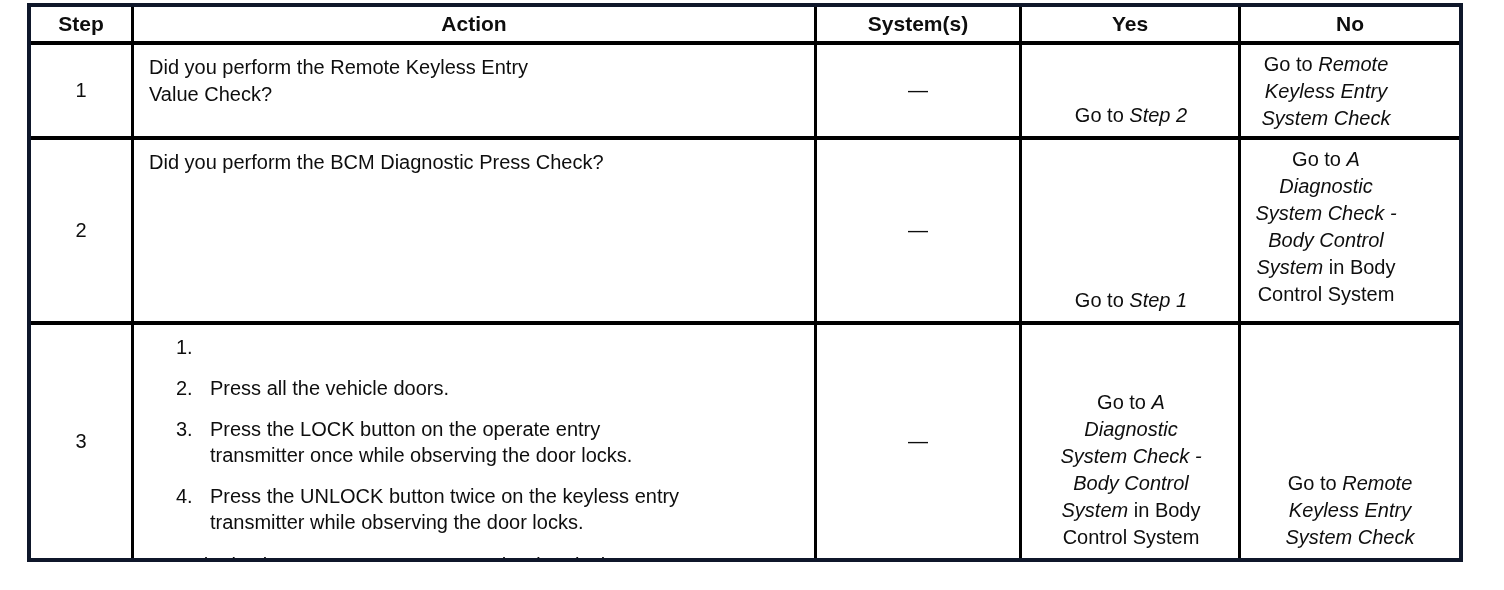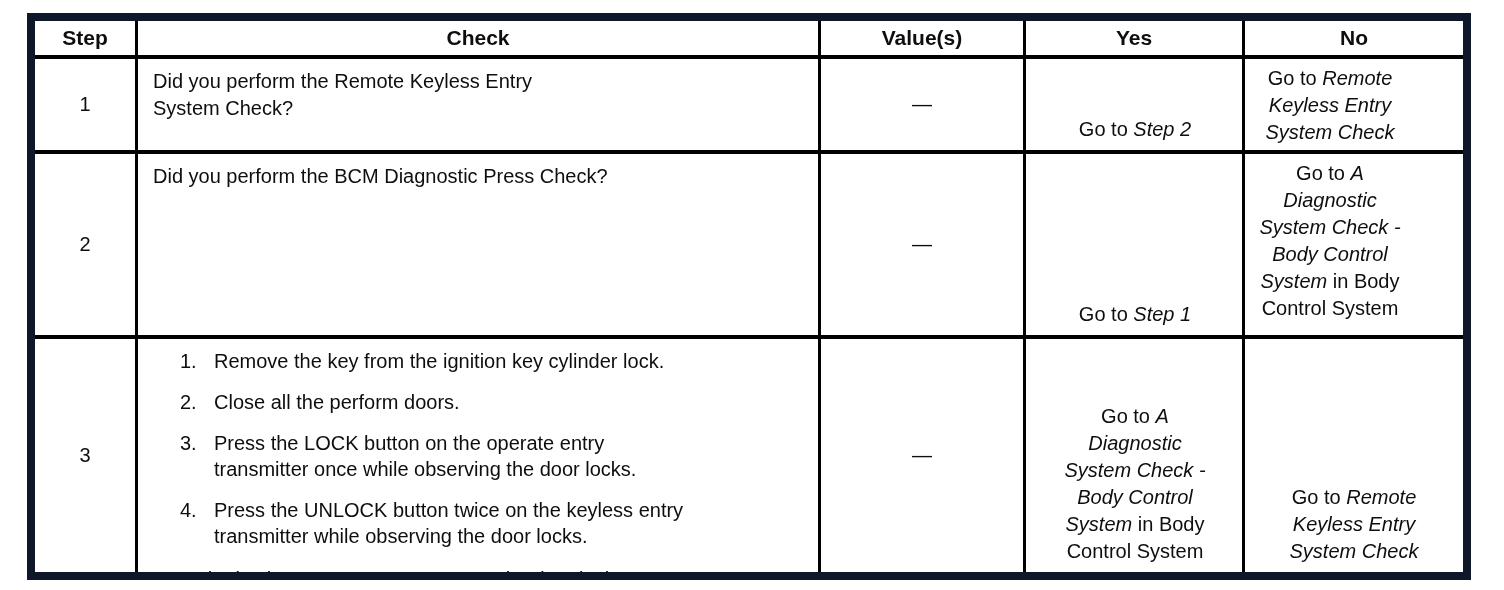--- a/index.html
+++ b/index.html
@@ -6,26 +6,26 @@
   #page {
     position: relative;
     width: 1504px; height: 590px;
     background: #ffffff;
     font-family: "Liberation Sans", sans-serif;
     color: #0e0e0e;
     overflow: hidden;
   }
   #diag-table {
     position: absolute;
-    left: 27px; top: 13px;
+    left: 27px; top: 3px;
     width: 1428px; height: 551px;
     display: grid;
     grid-template-columns: 103px 683px 205px 219px 218px;
     grid-template-rows: 38px 95px 185px 233px;
-    border: 8px solid #0f172a;
+    border: 4px solid #0f172a;
     box-sizing: content-box;
     background: #fff;
   }
   .cell {
     box-sizing: border-box;
     border-right: 3px solid #000;
     border-bottom: 4px solid #000;
     overflow: hidden;
   }
   .last-col { border-right: none; }
@@ -67,28 +67,28 @@
   .li .li-text { white-space: pre-line; }
   .question { margin-top: 2px; white-space: pre-line; }
 </style>
 </head>
 <body>
 
 <div id="page">
   <div id="diag-table">
 
     <div class="cell hdr">Step</div>
-    <div class="cell hdr">Check</div>
-    <div class="cell hdr">Value(s)</div>
+    <div class="cell hdr">Action</div>
+    <div class="cell hdr">System(s)</div>
     <div class="cell hdr">Yes</div>
     <div class="cell hdr last-col">No</div>
 
     <div class="cell c-step">1</div>
     <div class="cell c-action">Did you perform the Remote Keyless Entry
-System Check?</div>
+Value Check?</div>
     <div class="cell c-value">—</div>
     <div class="cell c-ref v-bottom">
       <div class="goto"><span>Go to </span><em>Step 2</em></div>
     </div>
     <div class="cell c-ref v-top last-col">
       <div class="goto"><span>Go to </span><em>Remote Keyless Entry System Check</em></div>
     </div>
 
     <div class="cell c-step">2</div>
     <div class="cell c-action">Did you perform the BCM Diagnostic Press Check?</div>
@@ -97,25 +97,24 @@
       <div class="goto"><span>Go to </span><em>Step 1</em></div>
     </div>
     <div class="cell c-ref v-top last-col">
       <div class="goto"><span>Go to </span><em>A Diagnostic System Check - Body Control System</em><span> in Body Control System</span></div>
     </div>
 
     <div class="cell c-step last-row">3</div>
     <div class="cell c-action-list last-row">
       <div class="li">
         <span class="num">1.</span>
-        <span class="li-text">Remove the key from the ignition key cylinder lock.</span>
       </div>
       <div class="li">
         <span class="num">2.</span>
-        <span class="li-text">Close all the perform doors.</span>
+        <span class="li-text">Press all the vehicle doors.</span>
       </div>
       <div class="li">
         <span class="num">3.</span>
         <span class="li-text">Press the LOCK button on the operate entry
 transmitter once while observing the door locks.</span>
       </div>
       <div class="li">
         <span class="num">4.</span>
         <span class="li-text">Press the UNLOCK button twice on the keyless entry
 transmitter while observing the door locks.</span>

